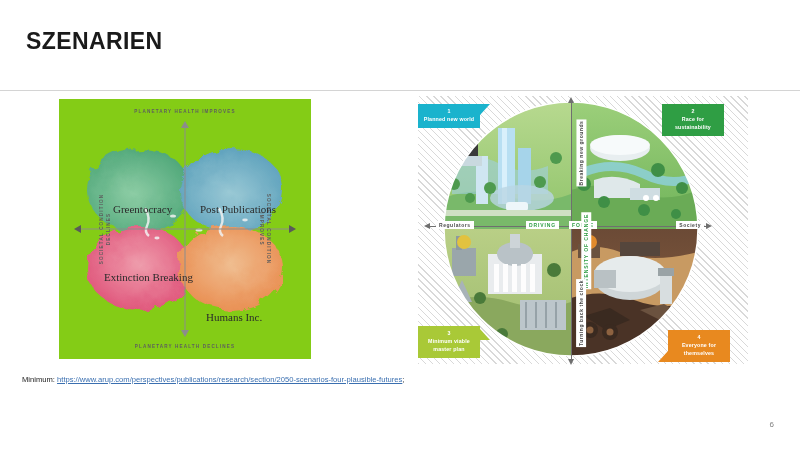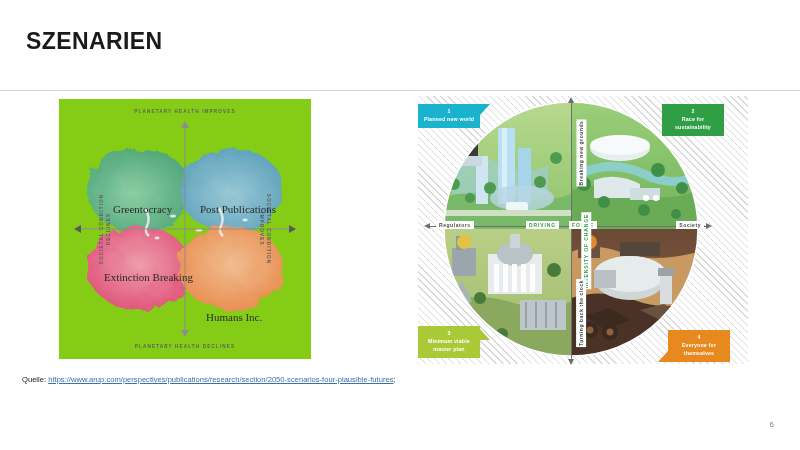--- a/index.html
+++ b/index.html
@@ -408,18 +408,18 @@
     <div class="tag-tail t3-tail"></div>
 
     <div class="tag tag-4">
       <span class="num">4</span>
       <span>Everyone for themselves</span>
     </div>
     <div class="tag-tail t4-tail"></div>
   </div>
 
   <div class="src">
-    <span class="lbl">Quelle:</span>
+    <span class="lbl">Minimum:</span>
     <a href="#">https://www.arup.com/perspectives/publications/research/section/2050-scenarios-four-plausible-futures</a><span>;</span><br>
   </div>
 
   <div class="pageno">6</div>
 </div>
 
 </body></html>

